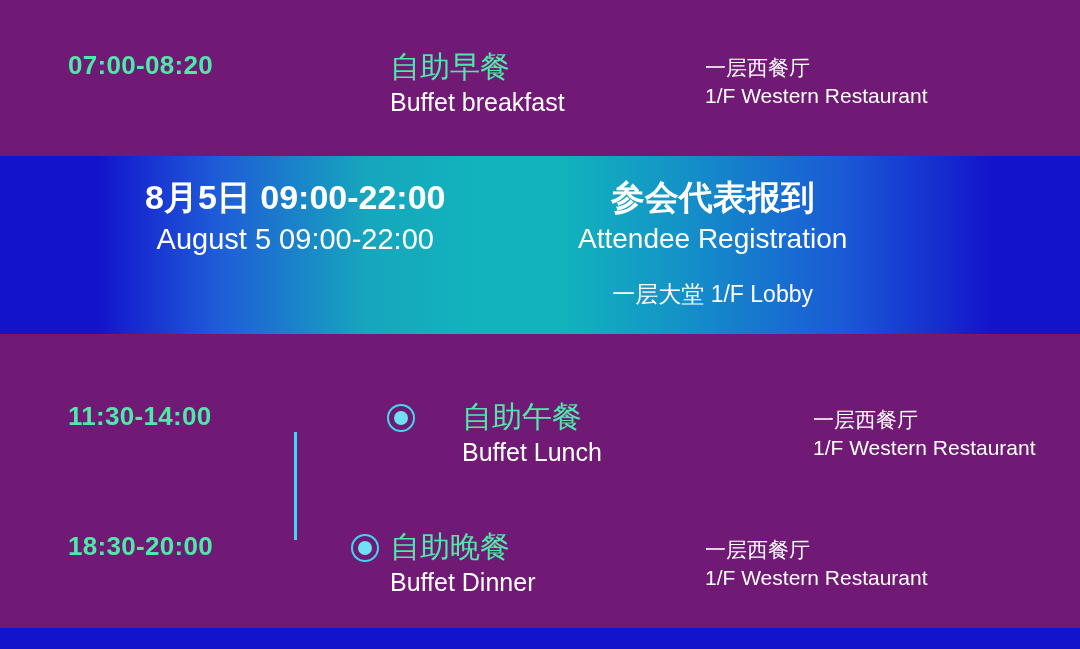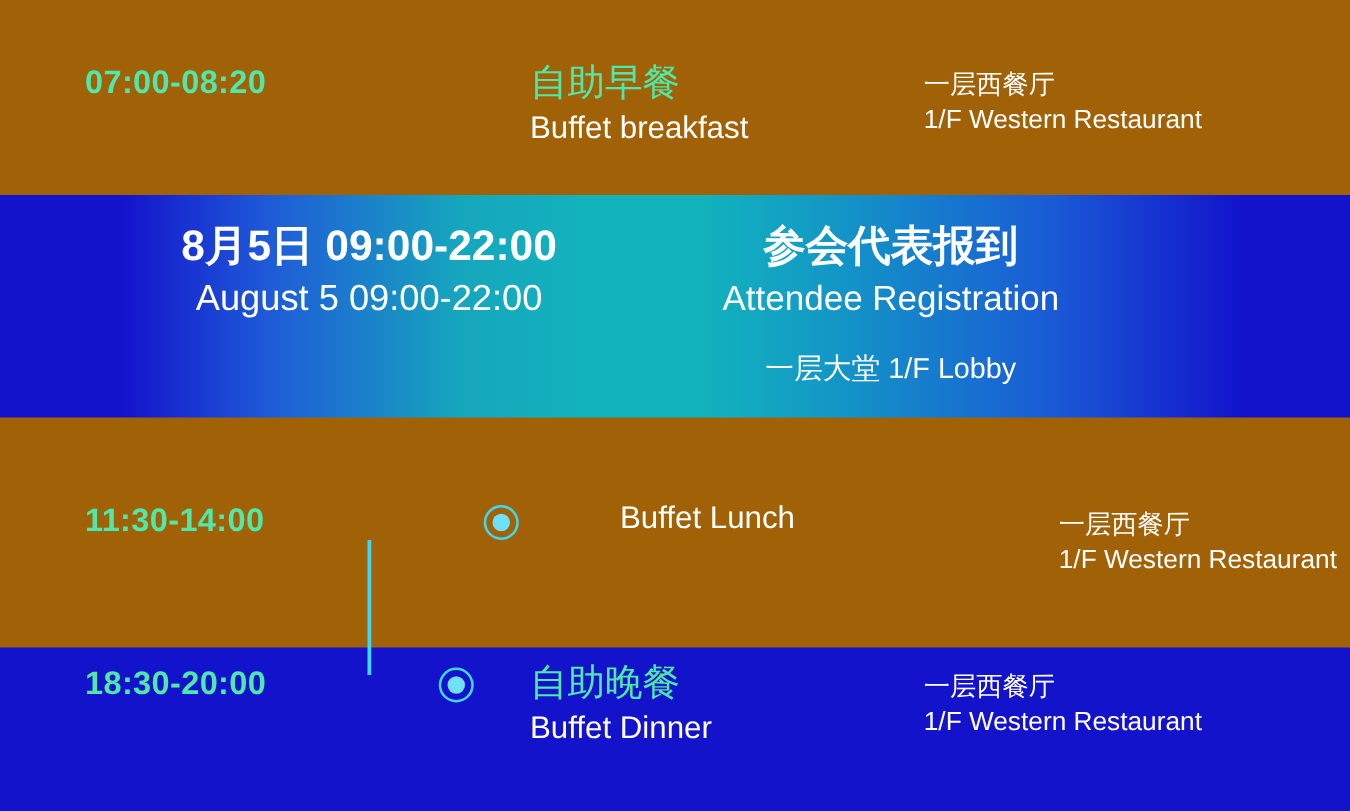--- a/index.html
+++ b/index.html
@@ -7,22 +7,22 @@
   html, body {
     width:1080px; height:649px;
     overflow:hidden;
     background:#1313cc;
     font-family:"Liberation Sans", sans-serif;
   }
 
   #schedule {
     position:relative;
     width:1080px;
-    height:518px;
-    background:#a16207;
+    height:628px;
+    background:#701a75;
   }
 
   
   .row {
     position:absolute;
     left:0;
     width:1080px;
     display:flex;
     align-items:flex-start;
   }
@@ -33,21 +33,20 @@
     flex:0 0 340px;
   }
   .col-marker {
     width:50px;
     flex:0 0 50px;
     position:relative;
   }
   .col-title {
     width:315px;
     flex:0 0 315px;
-    margin-left:34px;
   }
   .col-venue {
     flex:1 1 auto;
     padding-left:0;
   }
 
   .time {
     color:#4ee8a8;
     font-size:26px;
     font-weight:bold;
@@ -237,20 +236,21 @@
   <div class="timeline-line"></div>
 
   <div class="row" id="row-lunch">
     <div class="col-time">
       <div class="time">11:30-14:00</div>
     </div>
     <div class="col-marker">
       <span class="marker"></span>
     </div>
     <div class="col-title">
+      <div class="title-cn">自助午餐</div>
       <div class="title-en">Buffet Lunch</div>
     </div>
     <div class="col-venue">
       <div class="venue-cn">一层西餐厅</div>
       <div class="venue-en">1/F Western Restaurant</div>
     </div>
   </div>
 
   <div class="row" id="row-dinner">
     <div class="col-time">

